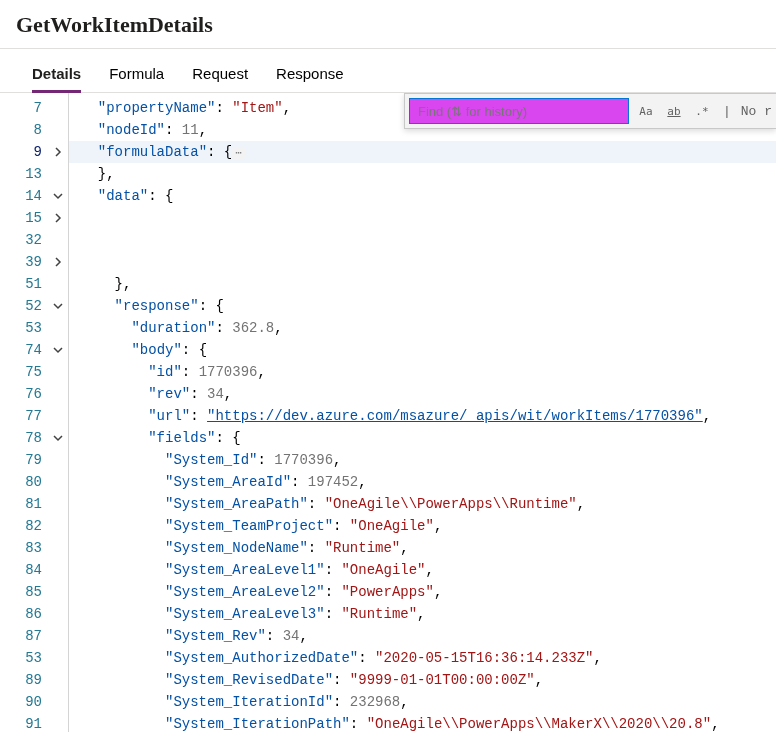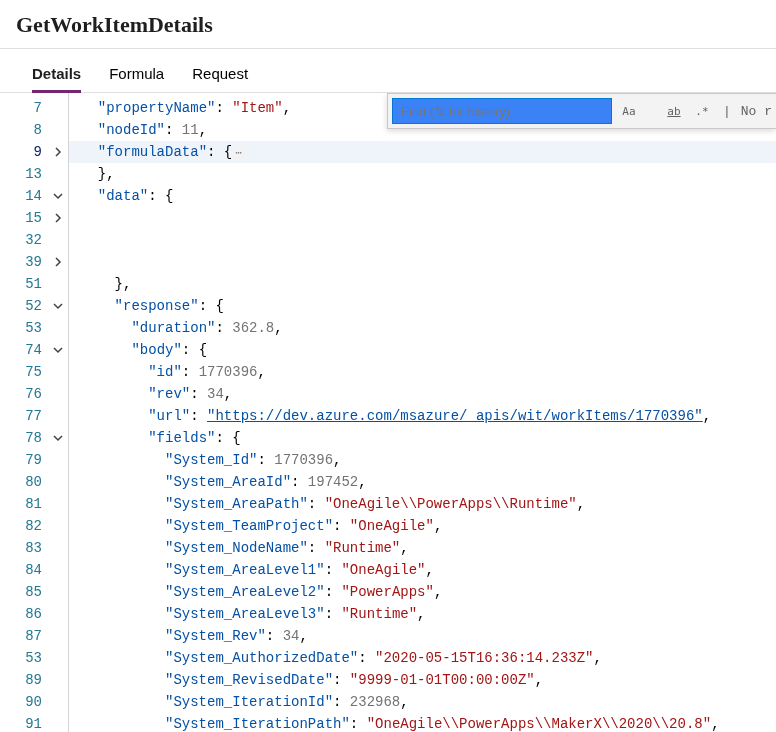--- a/index.html
+++ b/index.html
@@ -129,58 +129,59 @@
     border: 1px solid #c8c8c8;
     border-right: none;
     box-shadow: 0 2px 6px rgba(0,0,0,.15);
     padding: 3px 4px;
     gap: 6px;
   }
   .find-input {
     width: 220px;
     height: 26px;
     border: 1px solid #0078d4;
-    background: #3b82f6;
+    background: #d946ef;
     font-size: 13px;
     padding: 0 8px;
     outline: none;
     color: #333;
   }
   .find-input::placeholder { color: #767676; }
   .find-ico {
     width: 22px; height: 22px;
     display: inline-flex;
     align-items: center; justify-content: center;
     font-size: 11px;
     color: #616161;
     cursor: pointer;
     border-radius: 3px;
     font-family: Consolas, monospace;
   }
-  .find-ico.word { text-decoration: underline; margin-left: 17px; }
+  .find-ico.word { text-decoration: underline; }
   .find-status {
     color: #616161;
     font-size: 13px;
     padding-left: 4px;
     white-space: nowrap;
   }
 </style>
 </head>
 <body>
 
 <div class="panel">
 
   <div class="header">
     <div class="title">GetWorkItemDetails</div>
   </div>
 
   <div class="tabs" id="tabs">
       <div class="tab active">Details</div>
       <div class="tab">Formula</div>
       <div class="tab">Request</div>
+      <div class="tab">Response</div>
     </div>
 
   <div class="editor-wrap">
 
     <div class="gutter" id="gutter">
         <div class="gline">
           <span class="ln">7</span>
           <span class="fold"></span>
         </div>
         <div class="gline">

